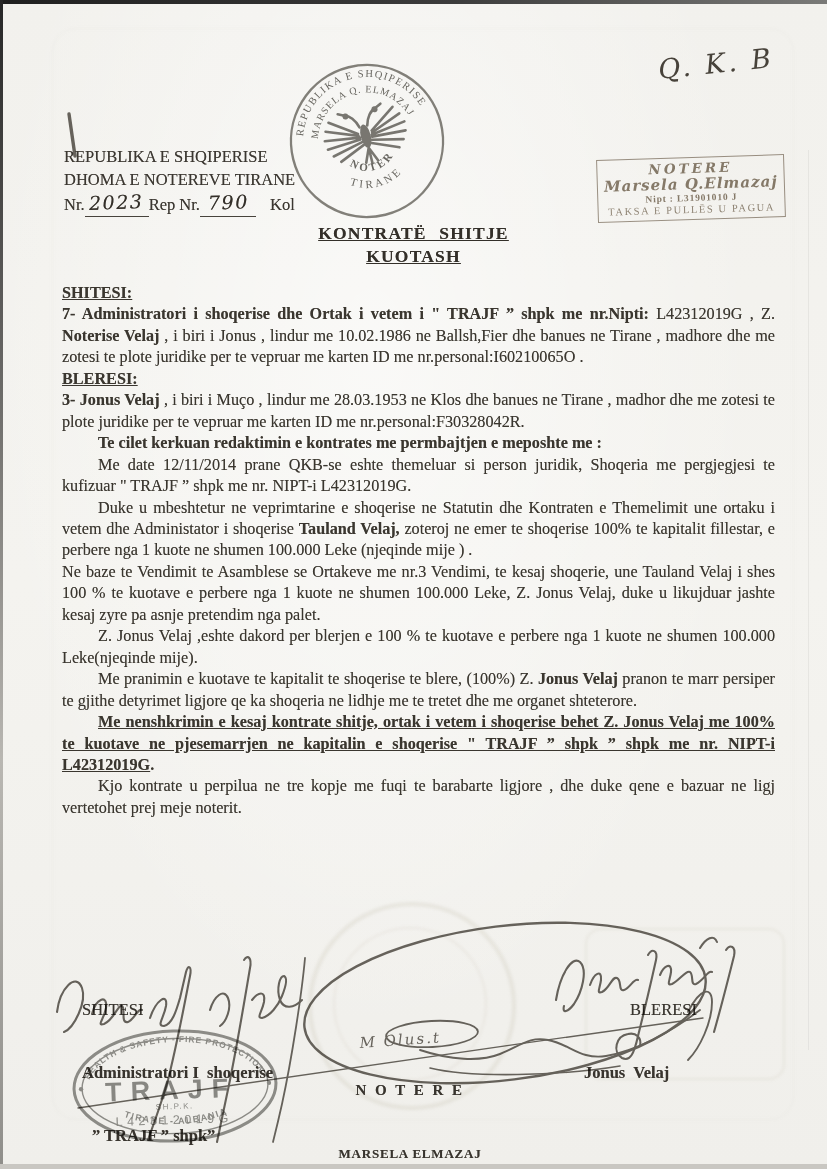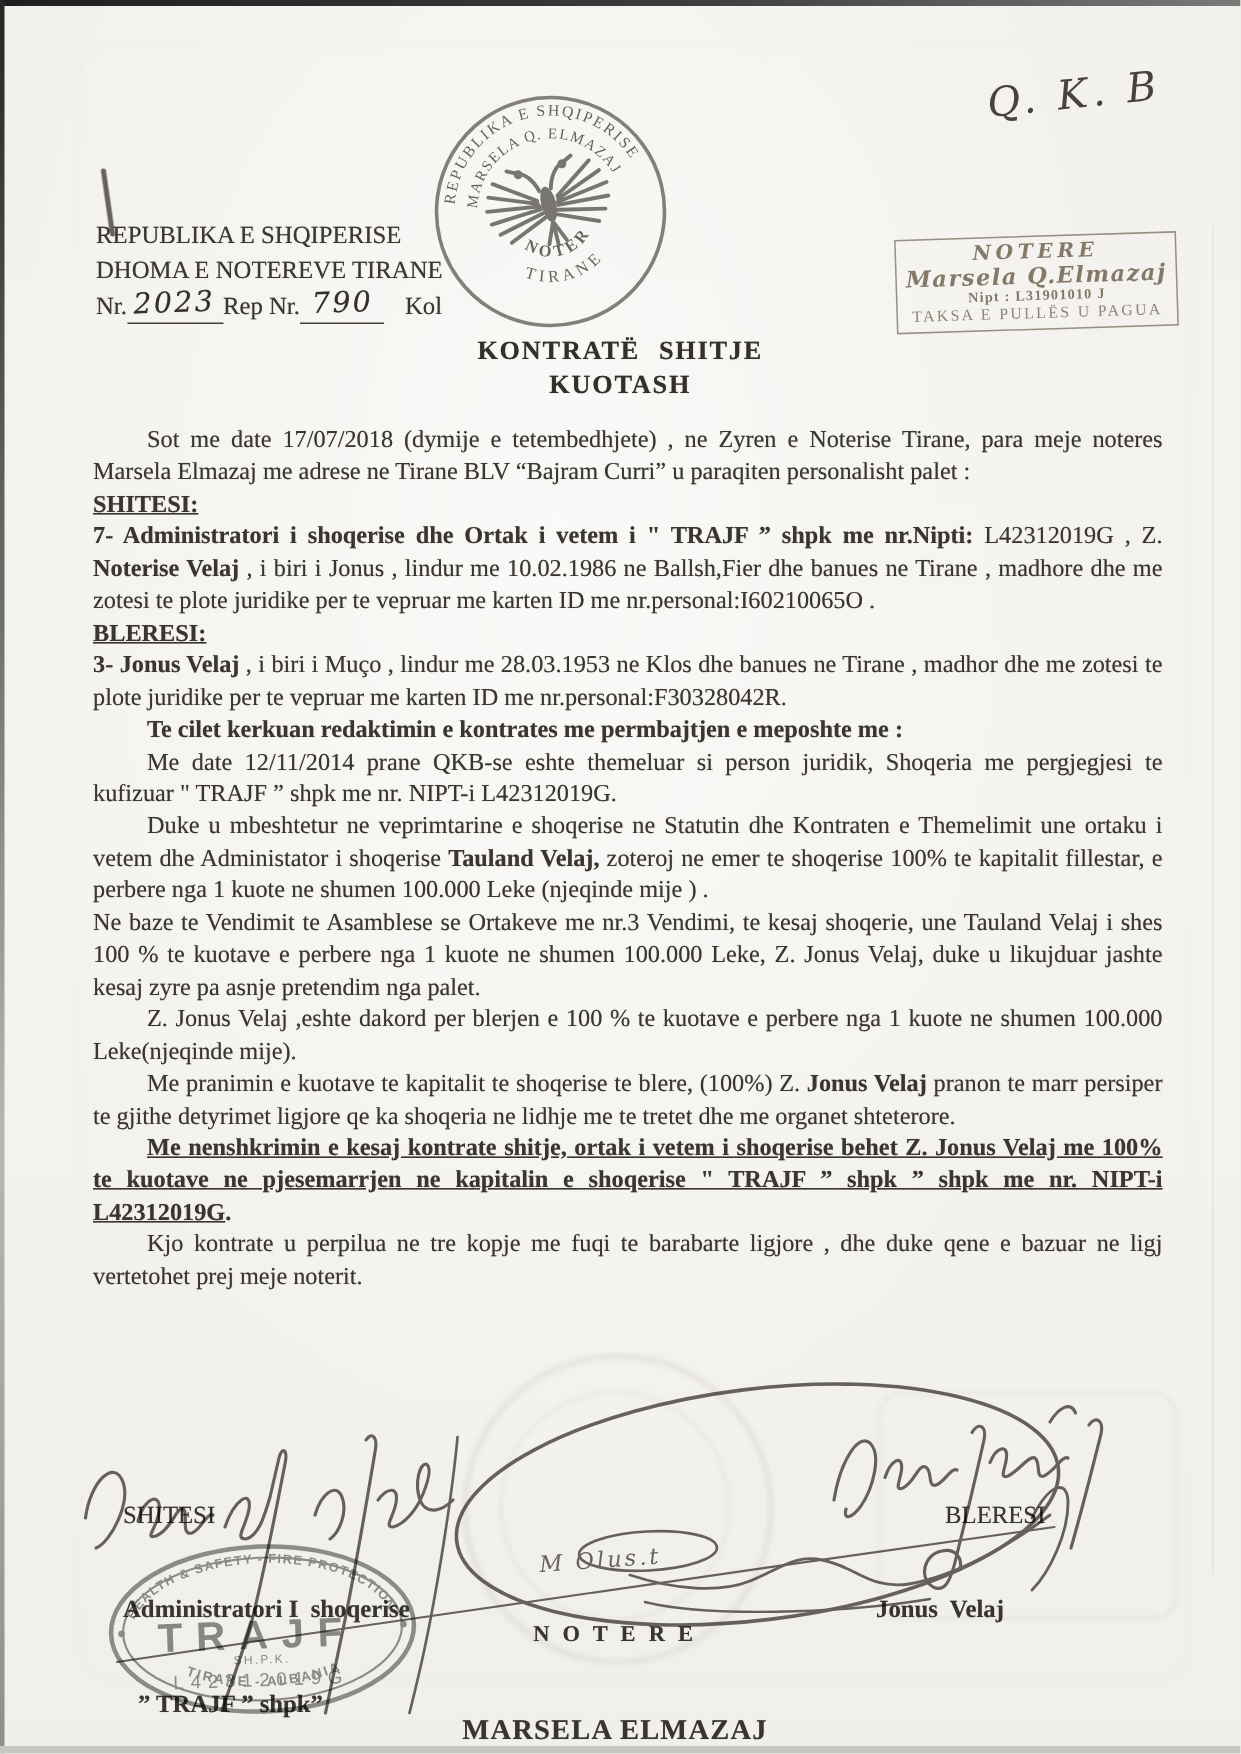--- a/index.html
+++ b/index.html
@@ -40,21 +40,21 @@
           font-size:13.5px;letter-spacing:3px;}
   .taxbox .t2{font-family:"DejaVu Serif",serif;font-style:italic;font-weight:bold;
           font-size:15px;letter-spacing:1px;}
   .taxbox .t3{font-size:9.5px;font-weight:bold;letter-spacing:.8px;margin-top:1px;}
   .taxbox .t4{font-size:10.5px;letter-spacing:1.6px;color:#958a7b;margin-top:1px;}
 
   
   .title{position:absolute;left:0;top:222px;width:827px;text-align:center;z-index:2;
          font-weight:bold;font-size:17.5px;letter-spacing:1.2px;line-height:22.5px;
          color:#332f29;text-shadow:0 0 .5px rgba(50,45,38,.6);}
-  .title .u-line{}
+  .title .u-line{text-decoration:underline;}
   .title .w1{word-spacing:7px;}
 
   
   .doc-body{position:absolute;left:62px;top:283px;width:713px;z-index:2;
             font-size:16.2px;line-height:21.45px;color:#3a362f;
             text-shadow:0 0 .5px rgba(60,55,45,.5);}
   .bp{margin:0;text-align:justify;}
   .ind{text-indent:36px;}
   .b{font-weight:bold;}
   .i{margin-top:16px;}
@@ -65,21 +65,21 @@
   .sig{position:absolute;z-index:2;font-size:16.5px;line-height:21px;font-weight:bold;
        color:#38342e;text-shadow:0 0 .5px rgba(60,55,45,.5);white-space:pre;}
   .sig-left{left:82px;top:957px;}
   .sig-left .l1{font-weight:normal;}
   .sig-left .l3{padding-left:10px;}
   .sig-right{left:582px;top:957px;}
   .sig-right .l1{font-weight:normal;padding-left:48px;}
   .sig-right .l2{padding-left:2px;}
   .sig-notary{left:0;top:1038px;width:820px;text-align:center;}
   .sig-notary .n1{font-size:15px;letter-spacing:2.5px;}
-  .sig-notary .n2{font-size:19px;letter-spacing:.8px;}
+  .sig-notary .n2{font-size:13px;letter-spacing:.8px;}
 
   
   .round-stamp{position:absolute;left:282px;top:56px;width:170px;height:170px;
                transform:rotate(-14deg);z-index:3;mix-blend-mode:multiply;opacity:.92;}
   .company-stamp{position:absolute;left:68px;top:1026px;width:214px;height:120px;
                transform:rotate(-2deg);z-index:3;mix-blend-mode:multiply;opacity:.95;}
   .sign-overlay{position:absolute;left:0;top:0;width:827px;height:1169px;z-index:4;
                mix-blend-mode:multiply;}
 
   
@@ -146,21 +146,20 @@
       <path d="M 85,92 L 79,106 M 85,93 L 85,108 M 85,92 L 91,106"></path>
     </g>
   </svg>
 
   <div class="title">
     <div><span class="u-line w1">KONTRATË  SHITJE</span></div>
     <div><span class="u-line">KUOTASH</span></div>
   </div>
 
   <div class="doc-body">
-      <p class="bp ind"><span>Sot me date 17/07/2018 (dymije e tetembedhjete) , ne Zyren e Noterise Tirane, para meje noteres  Marsela Elmazaj me adrese ne Tirane BLV “Bajram Curri” u paraqiten personalisht palet :</span></p>
       <p class="bp heading"><span class="b u">SHITESI:</span></p>
       <p class="bp "><span class="b">7- Administratori i shoqerise  dhe Ortak i vetem i " TRAJF ” shpk  me nr.Nipti: </span><span>L42312019G , Z. </span><span class="b">Noterise Velaj</span><span> , i biri i  Jonus , lindur me 10.02.1986  ne Ballsh,Fier  dhe banues  ne Tirane , madhore  dhe me zotesi te plote juridike per te vepruar  me karten ID me nr.personal:I60210065O .</span></p>
       <p class="bp heading"><span class="b u">BLERESI:</span></p>
       <p class="bp "><span class="b">3- Jonus  Velaj</span><span> , i biri i  Muço  , lindur me 28.03.1953  ne Klos   dhe banues  ne Tirane , madhor   dhe me zotesi te plote juridike per te vepruar   me karten ID me nr.personal:F30328042R.</span></p>
       <p class="bp ind"><span class="b">Te cilet kerkuan redaktimin e kontrates me permbajtjen e meposhte me :</span></p>
       <p class="bp ind"><span>Me date 12/11/2014 prane QKB-se eshte themeluar si person juridik, </span><span>Shoqeria me pergjegjesi te kufizuar " TRAJF ” shpk me nr. NIPT-i L42312019G.</span></p>
       <p class="bp ind"><span>Duke u mbeshtetur ne veprimtarine e shoqerise ne Statutin dhe Kontraten e Themelimit une ortaku i vetem  dhe Administator i shoqerise </span><span class="b">Tauland Velaj,</span><span> zoteroj ne  emer te shoqerise  100%  te kapitalit fillestar, e perbere nga 1 kuote ne shumen 100.000 Leke (njeqinde mije ) .</span></p>
       <p class="bp "><span>Ne baze te Vendimit te Asamblese se Ortakeve me nr.3 Vendimi, te kesaj shoqerie, une Tauland Velaj i shes 100 % te kuotave e perbere nga 1 kuote  ne shumen 100.000 Leke, Z. Jonus  Velaj, duke u likujduar  jashte  kesaj  zyre pa asnje pretendim nga palet.</span></p>
       <p class="bp ind"><span>Z. Jonus  Velaj ,eshte dakord per blerjen e 100 % te kuotave e perbere nga 1 kuote  ne shumen 100.000 Leke(njeqinde mije).</span></p>
       <p class="bp ind"><span>Me pranimin e kuotave te kapitalit te shoqerise te blere, (100%) Z. </span><span class="b">Jonus   Velaj</span><span> pranon  te marr persiper te gjithe detyrimet ligjore qe ka shoqeria ne lidhje me te tretet dhe me organet shteterore.</span></p>

